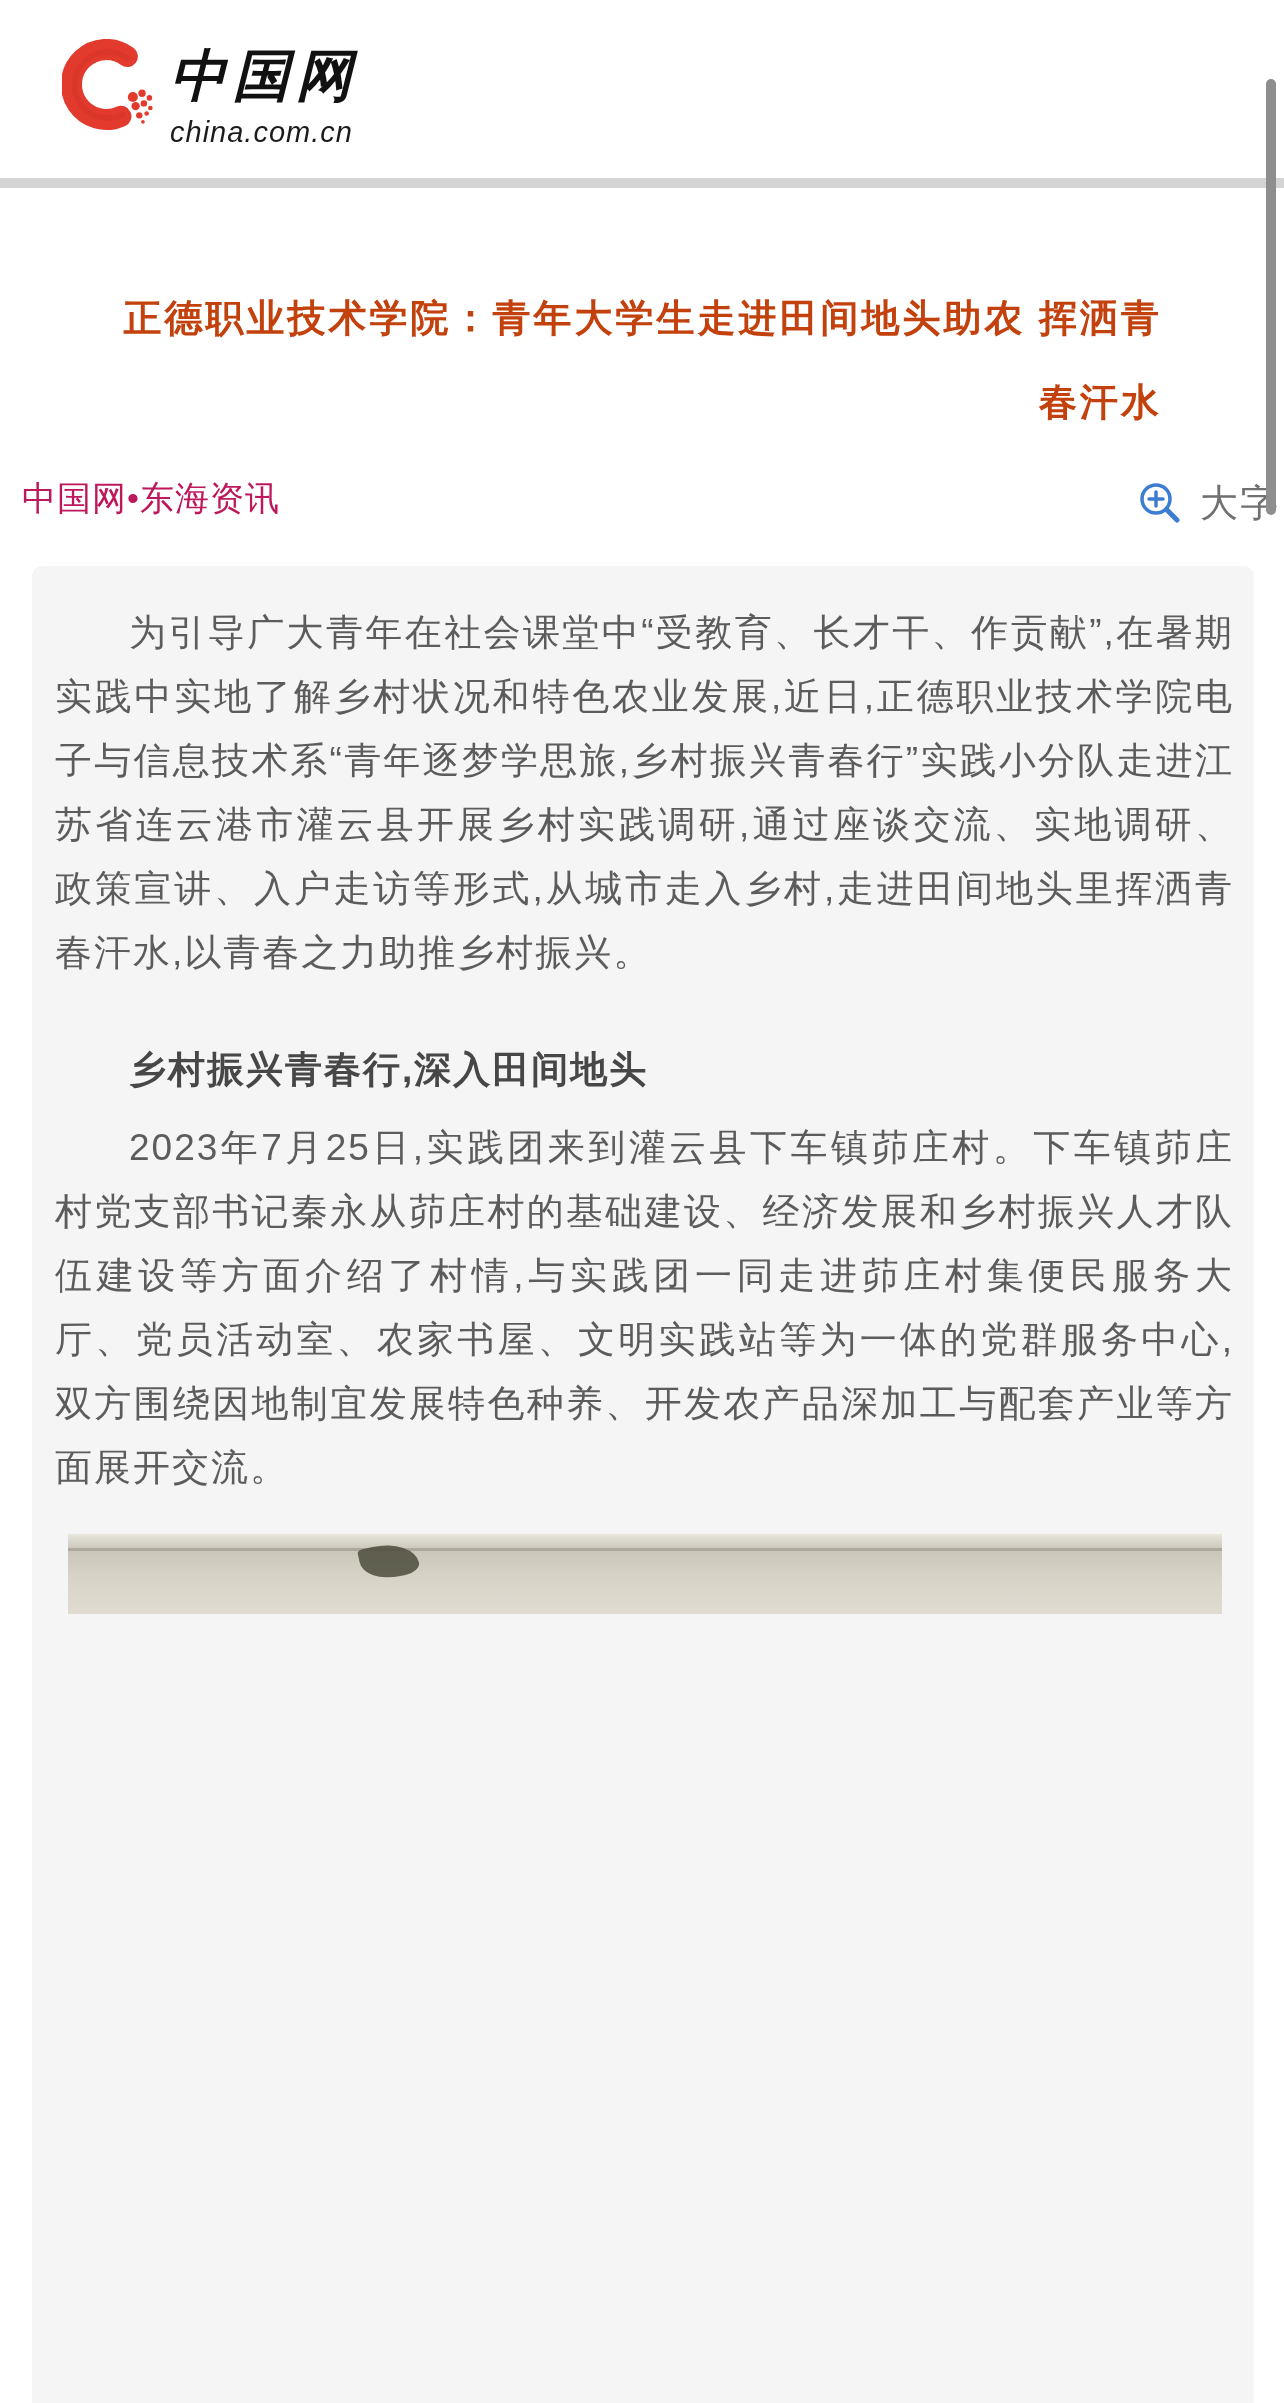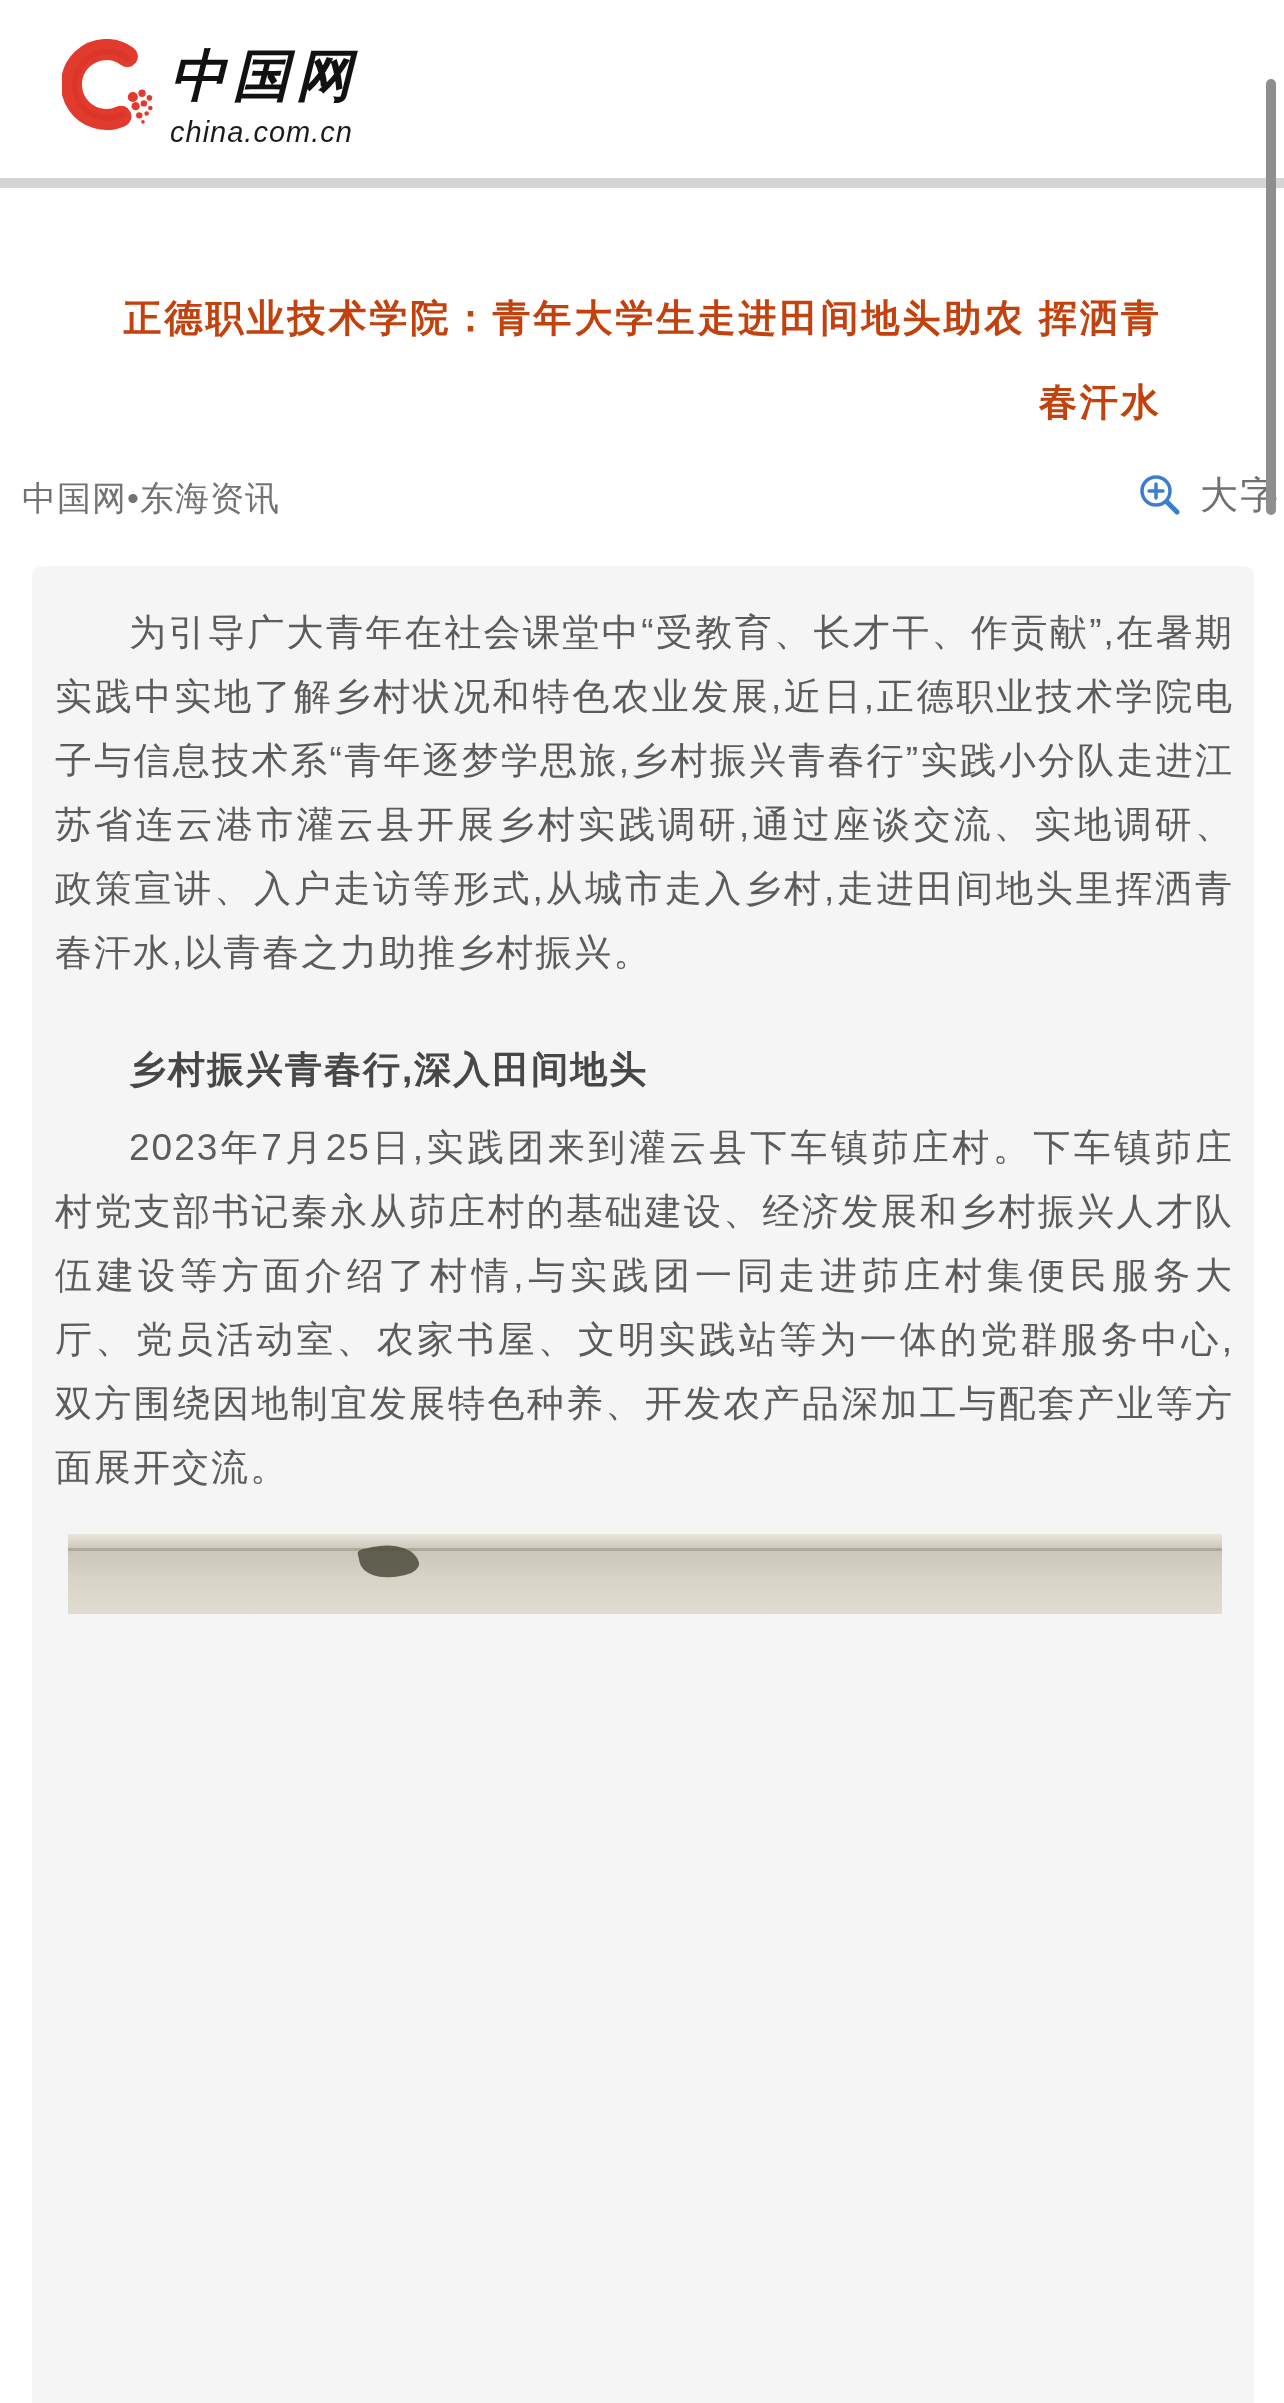--- a/index.html
+++ b/index.html
@@ -54,29 +54,29 @@
   .meta-row {
     position: relative;
     margin-top: 26px;
     height: 56px;
   }
   .meta-left {
     position: absolute;
     left: 22px; top: 6px;
     display: flex;
     font-size: 34px;
-    color: #737373;
+    color: #be185d;
     letter-spacing: 1px;
     white-space: nowrap;
     flex-direction: column;
   }
   .meta-time { margin-left: 34px; }
   .font-size-btn {
     position: absolute;
-    right: 4px; top: 0;
+    right: 4px; top: 8px;
     display: flex;
     align-items: center;
     cursor: pointer;
   }
   .zoom-icon { width: 50px; height: 50px; margin-right: 14px; }
   .font-size-label { font-size: 38px; color: #707070; letter-spacing: 2px; }
 
   
   .article-panel {
     margin: 40px 30px 0 32px;

